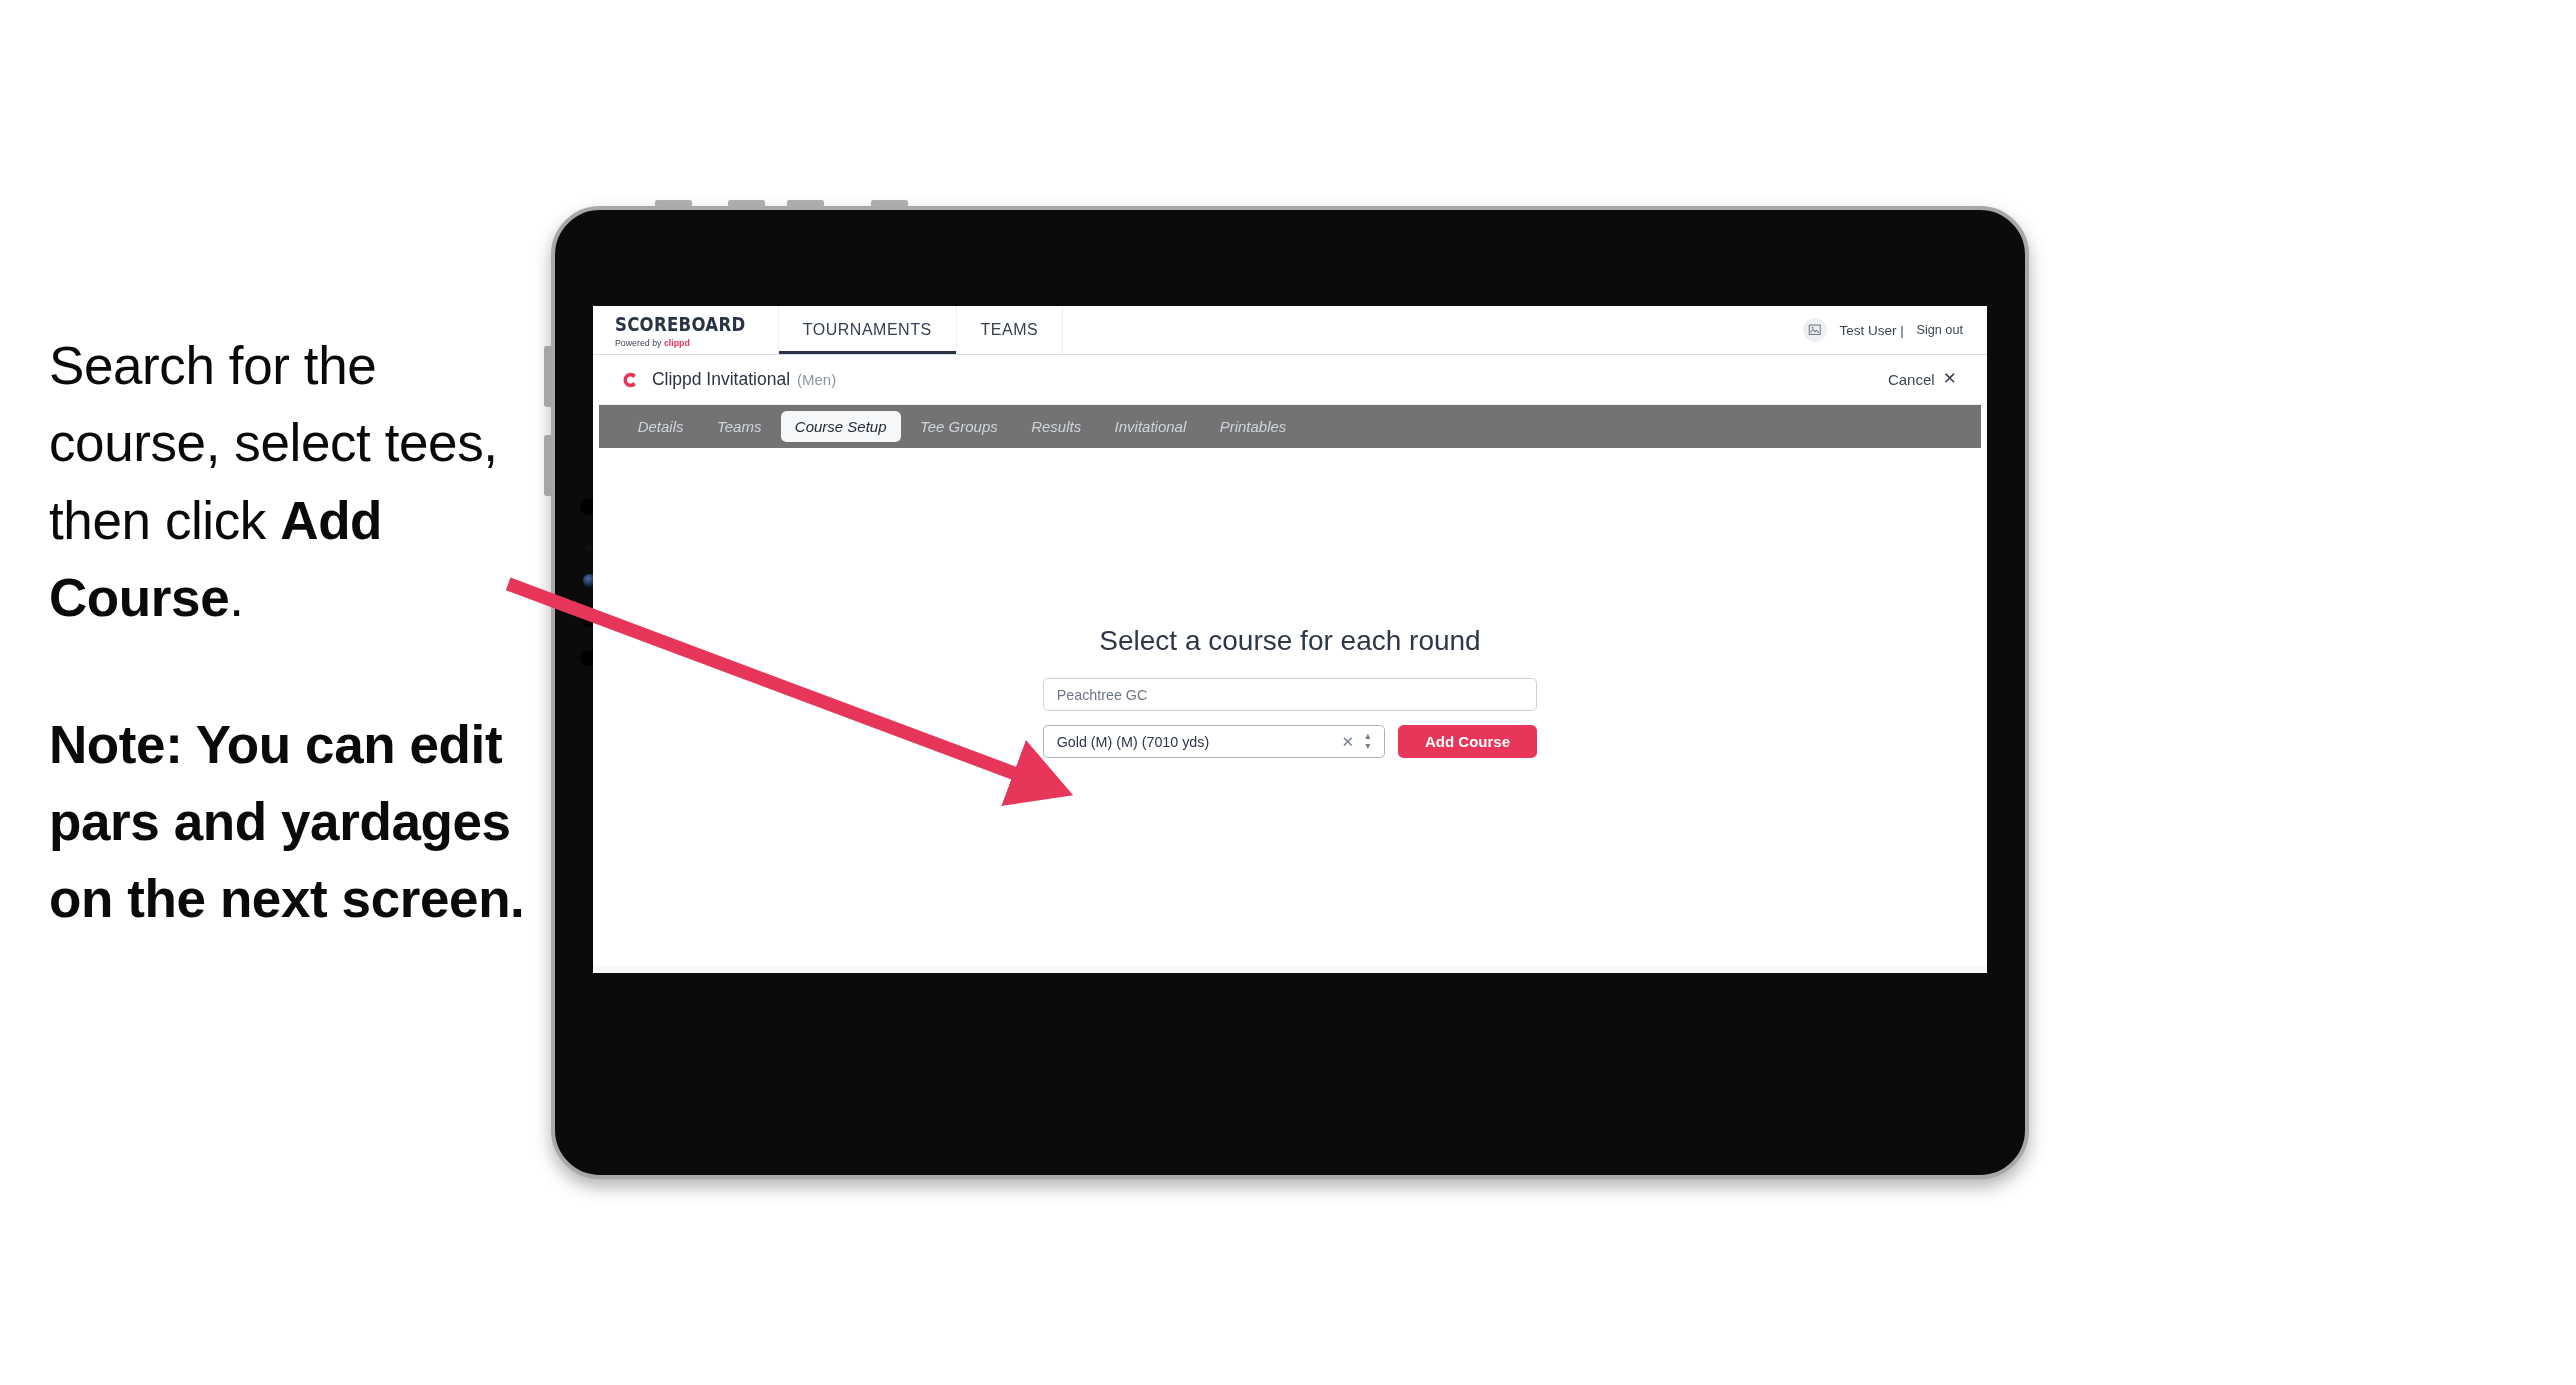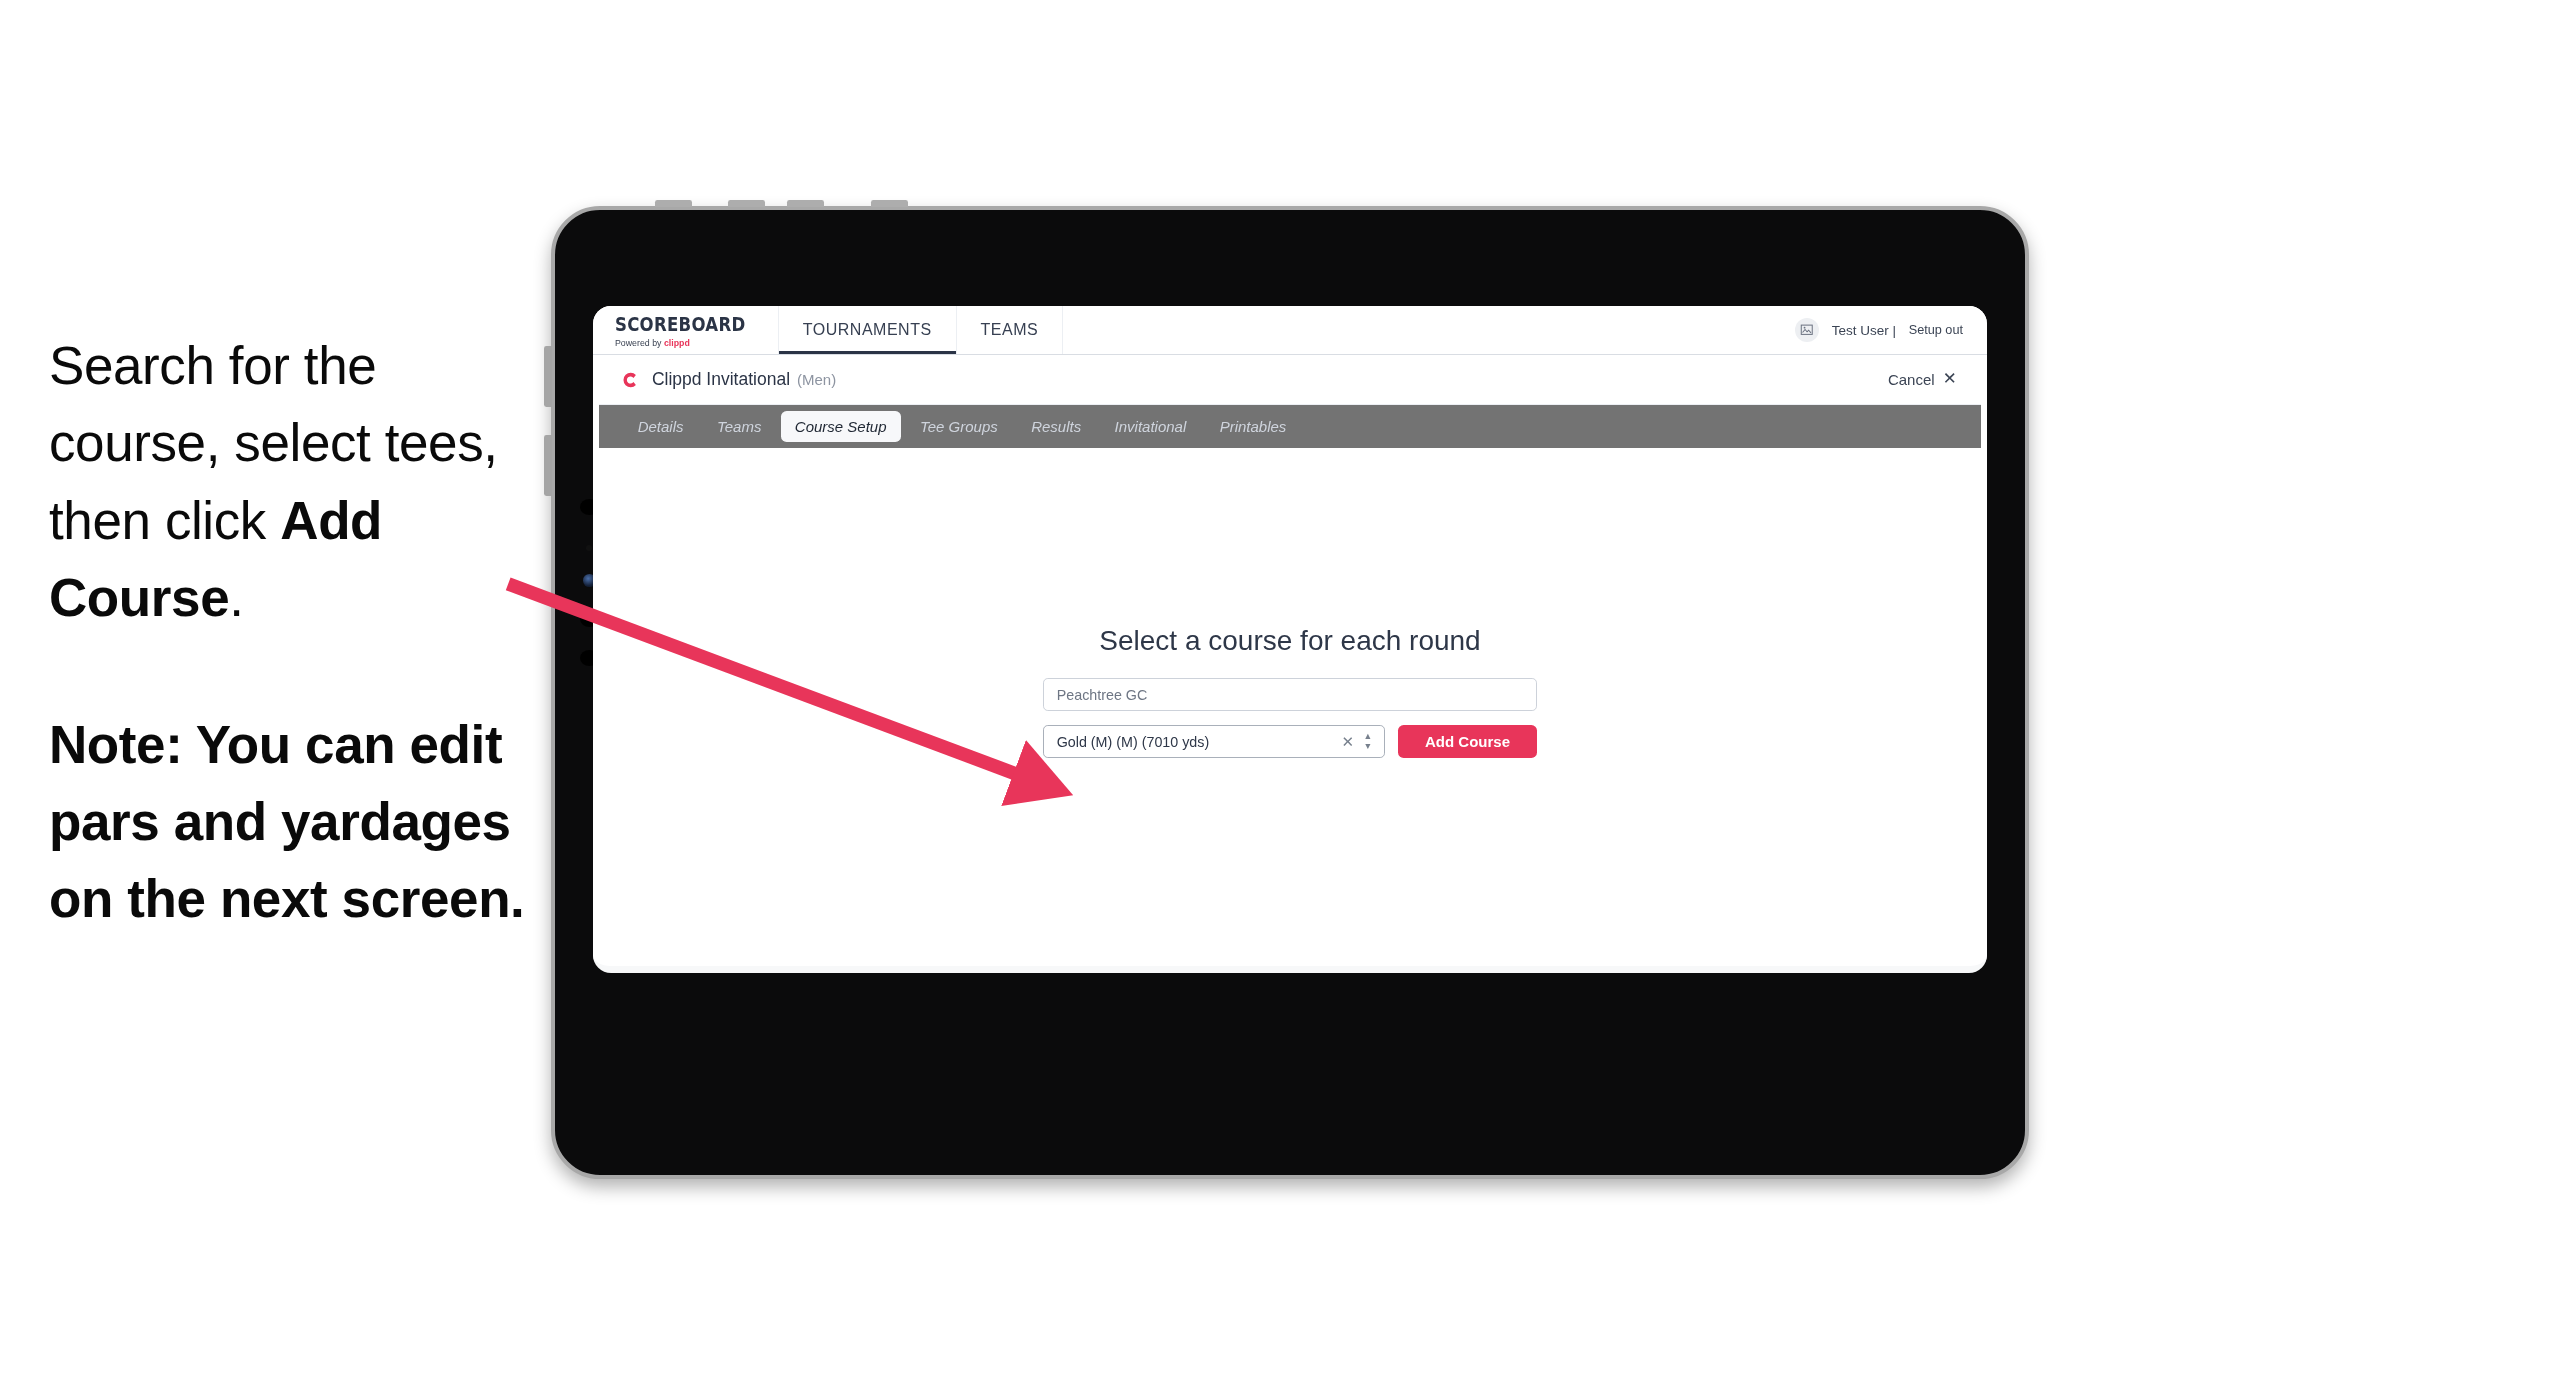--- a/index.html
+++ b/index.html
@@ -93,21 +93,20 @@
   
   #screen {
     position: absolute;
     left: 42px;
     top: 100px;
     width: 1394px;
     height: 667px;
     background: #ffffff;
     overflow: hidden;
     border-bottom: 7.2px solid #f7f8f9;
-    border-radius: 18px;
   }
 
   
   .topbar {
     display: flex;
     align-items: stretch;
     height: 49px;
     background: #ffffff;
     border-bottom: 1.6px solid #d9dde3;
   }
@@ -393,21 +392,21 @@
 
         <div class="topbar-right">
           <div class="avatar">
             <svg width="13.5" height="13.5" viewBox="0 0 16 16">
               <rect x="1.5" y="2.5" width="13" height="11" fill="none" stroke="#6b7280" stroke-width="1.2"></rect>
               <path d="M3 11.2 L6 7.6 L8.4 10.4 L10.2 8.6 L13 11.8" fill="none" stroke="#6b7280" stroke-width="1.2"></path>
               <circle cx="5.4" cy="5.6" r="1.05" fill="#6b7280"></circle>
             </svg>
           </div>
           <div class="user-name">Test User |</div>
-          <div class="signout">Setup out</div>
+          <div class="signout">Sign out</div>
         </div>
       </div>
 
       <div class="tour-header">
         <div class="c-logo">
           <svg width="22" height="22" viewBox="0 0 28 28">
             <path d="M21.5 7.6 A9.2 9.2 0 1 0 21.5 20.4 L18.4 16.6 A4.6 4.6 0 1 1 18.4 11.4 Z" fill="#E8355A"></path>
           </svg>
         </div>
         <div class="tour-name">Clippd Invitational</div>

